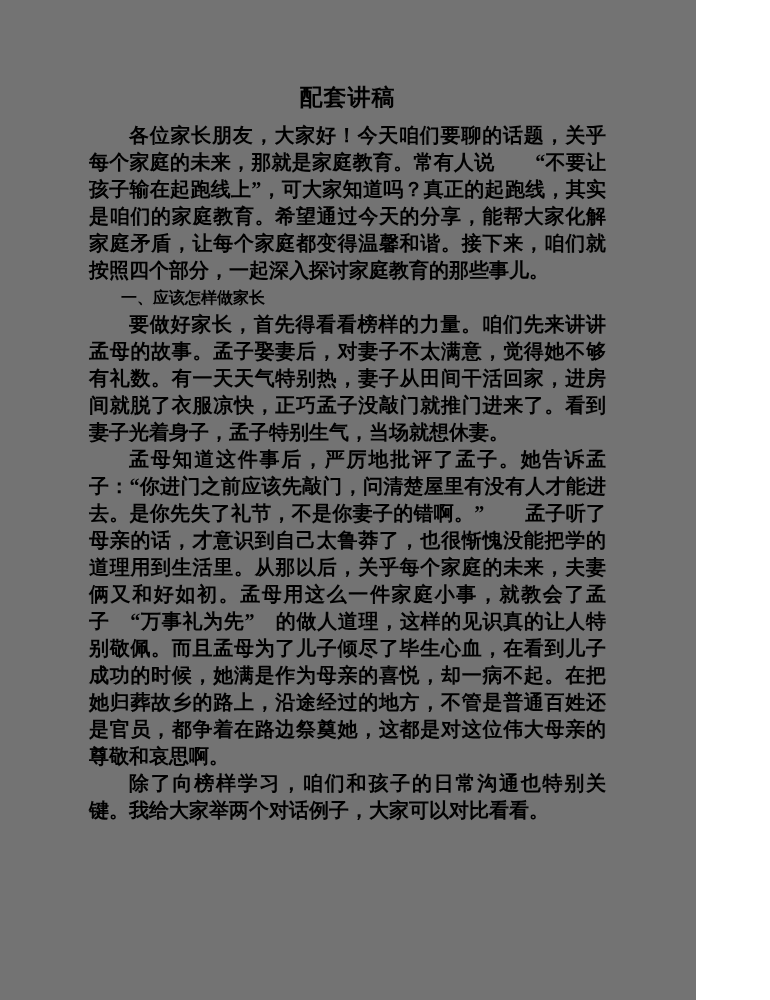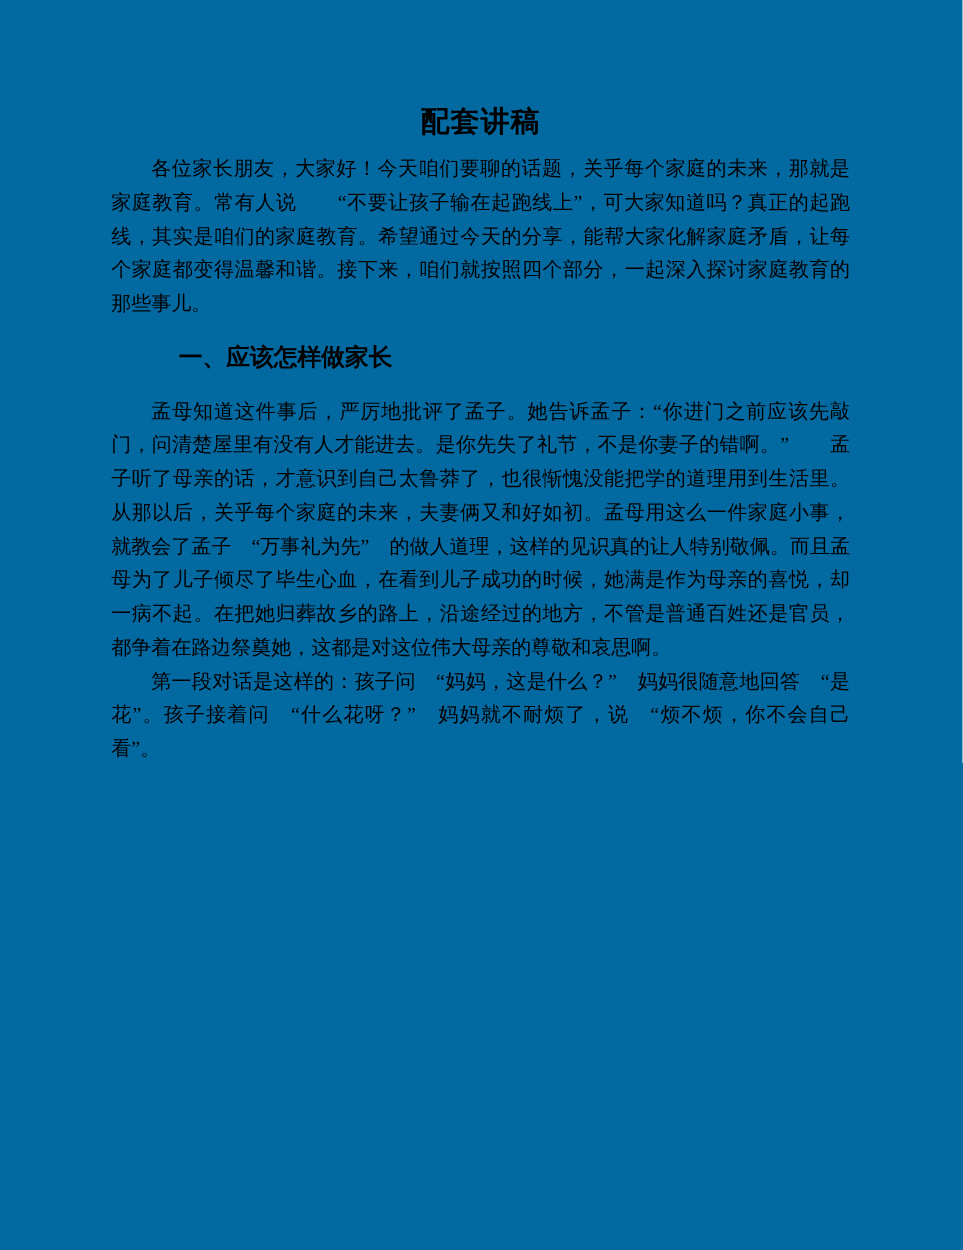--- a/index.html
+++ b/index.html
@@ -2,64 +2,66 @@
 <html><head>
 <meta charset="utf-8">
 <style>
   html, body {
     margin: 0;
     padding: 0;
     background: #ffffff;
   }
   .page {
     position: relative;
-    width: 770px;
+    width: 696px;
     height: 1000px;
     box-sizing: border-box;
-    background: #0369a1;
+    background: #737373;
     padding: 80px 90px 0 89px;
     font-family: "Liberation Serif", "DejaVu Serif", serif;
     color: #000000;
     overflow: hidden;
   }
   .doc-title {
     font-size: 23px;
     font-weight: 700;
     text-align: center;
     margin: 0 0 6px 0;
     line-height: 36px;
     letter-spacing: 1px;
   }
   .para {
-    font-size: 16px;
+    font-size: 20px;
     line-height: 27px;
     margin: 0;
     text-align: justify;
     text-indent: 2em;
     word-break: break-all;
+    font-weight: bold;
   }
   .section-heading {
-    font-size: 19px;
+    font-size: 16px;
     line-height: 27px;
-    margin: 16px;
+    margin: 0;
     font-weight: 700;
     text-indent: 2em;
     text-align: left;
   }
 </style>
 </head>
 <body>
 
 <div class="page">
   <h1 class="doc-title">配套讲稿</h1>
 
   <p class="para">各位家长朋友，大家好！今天咱们要聊的话题，关乎每个家庭的未来，那就是家庭教育。常有人说　　“不要让孩子输在起跑线上”，可大家知道吗？真正的起跑线，其实是咱们的家庭教育。希望通过今天的分享，能帮大家化解家庭矛盾，让每个家庭都变得温馨和谐。接下来，咱们就按照四个部分，一起深入探讨家庭教育的那些事儿。</p>
 
   <h2 class="section-heading">一、应该怎样做家长</h2>
 
+  <p class="para">要做好家长，首先得看看榜样的力量。咱们先来讲讲孟母的故事。孟子娶妻后，对妻子不太满意，觉得她不够有礼数。有一天天气特别热，妻子从田间干活回家，进房间就脱了衣服凉快，正巧孟子没敲门就推门进来了。看到妻子光着身子，孟子特别生气，当场就想休妻。</p>
 
   <p class="para">孟母知道这件事后，严厉地批评了孟子。她告诉孟子：“你进门之前应该先敲门，问清楚屋里有没有人才能进去。是你先失了礼节，不是你妻子的错啊。”　　孟子听了母亲的话，才意识到自己太鲁莽了，也很惭愧没能把学的道理用到生活里。从那以后，关乎每个家庭的未来，夫妻俩又和好如初。孟母用这么一件家庭小事，就教会了孟子　“万事礼为先”　的做人道理，这样的见识真的让人特别敬佩。而且孟母为了儿子倾尽了毕生心血，在看到儿子成功的时候，她满是作为母亲的喜悦，却一病不起。在把她归葬故乡的路上，沿途经过的地方，不管是普通百姓还是官员，都争着在路边祭奠她，这都是对这位伟大母亲的尊敬和哀思啊。</p>
 
+  <p class="para">除了向榜样学习，咱们和孩子的日常沟通也特别关键。我给大家举两个对话例子，大家可以对比看看。</p>
 
-  <p class="para">第一段对话是这样的：孩子问　“妈妈，这是什么？”　妈妈很随意地回答　“是花”。孩子接着问　“什么花呀？”　妈妈就不耐烦了，说　“烦不烦，你不会自己看”。</p>
 
 
 </div>
 
 </body></html>

